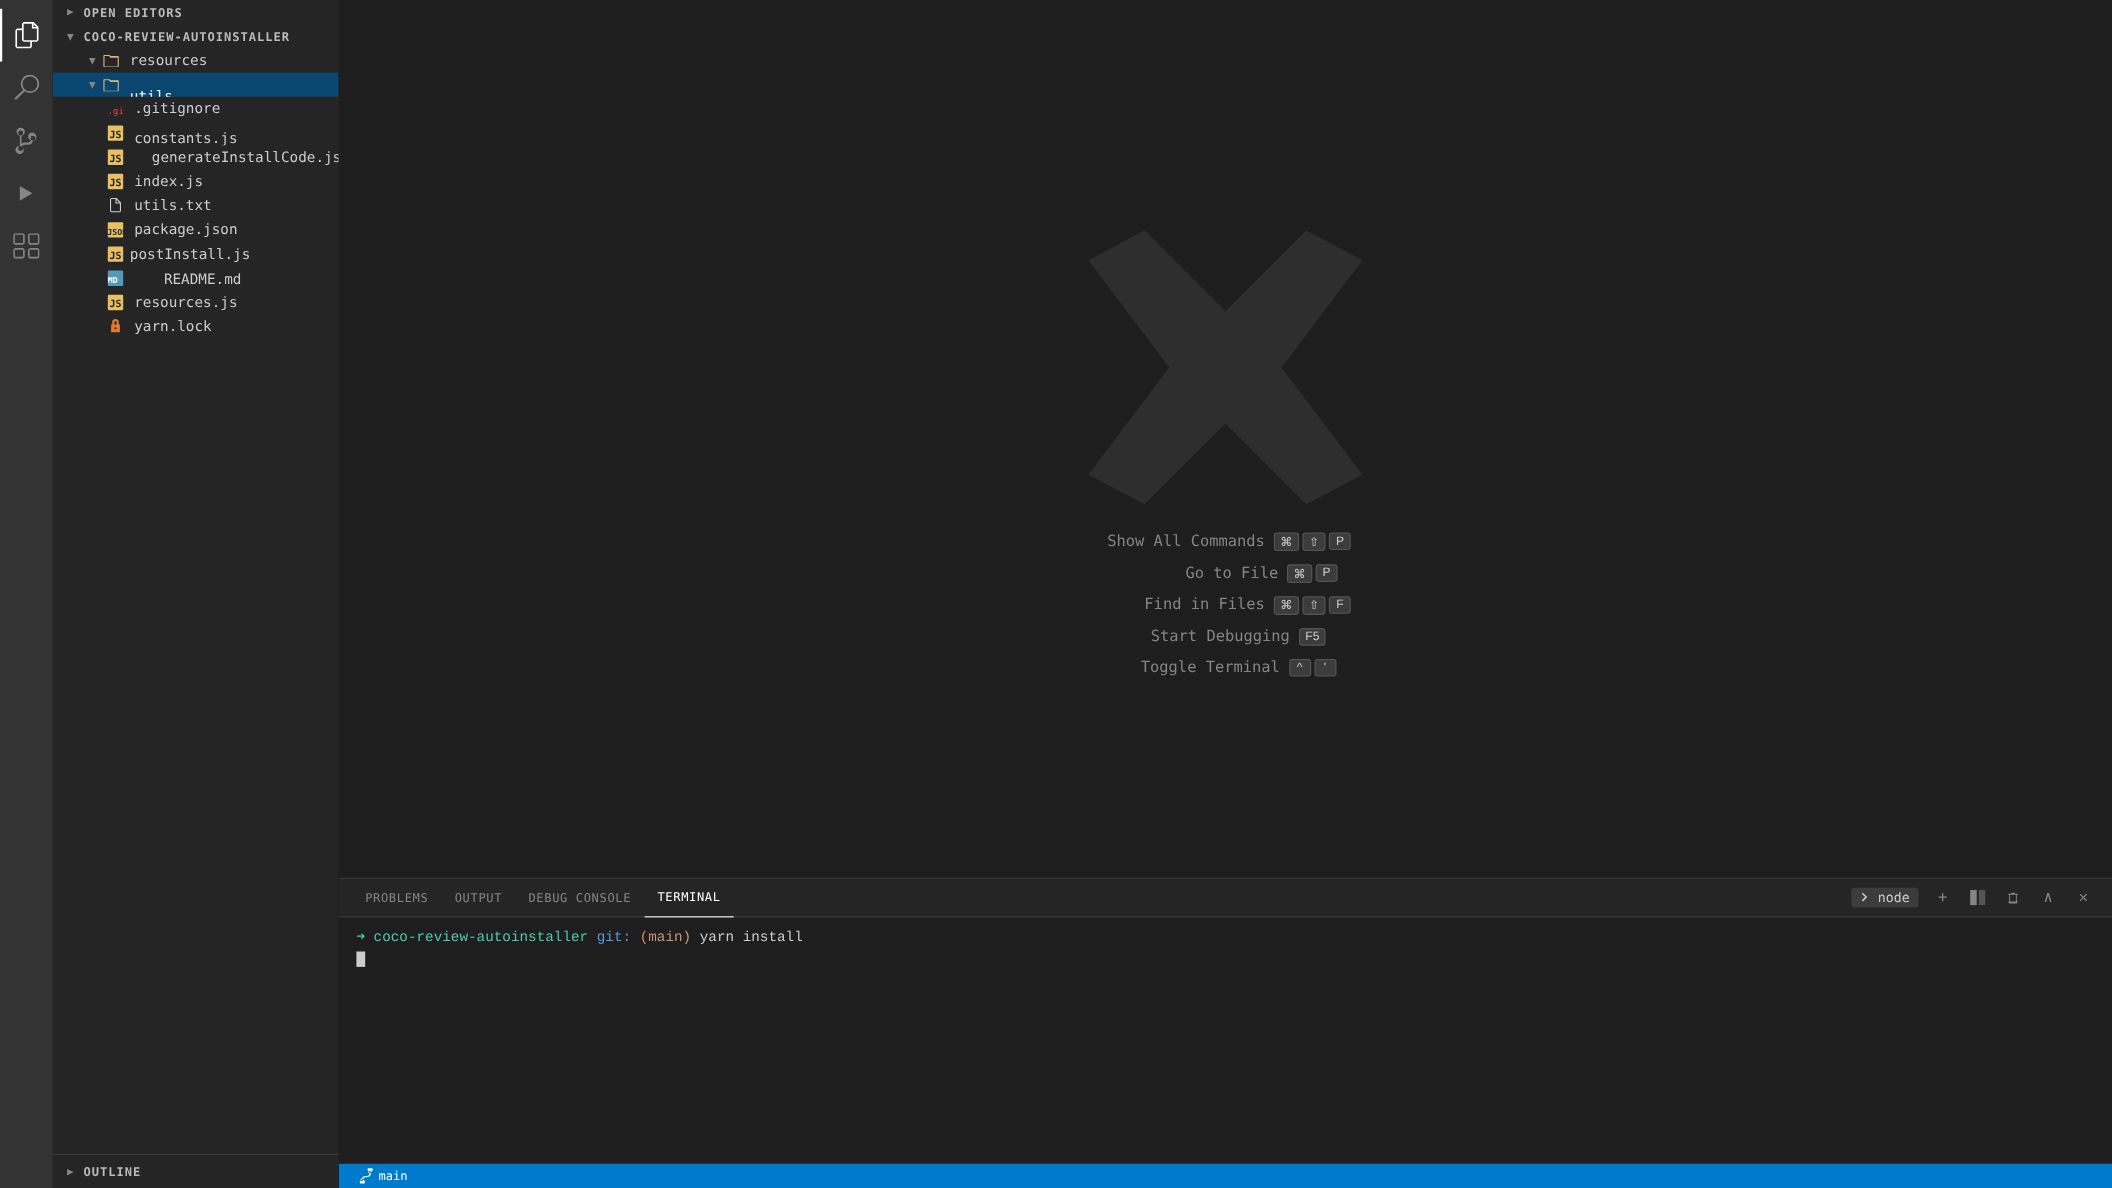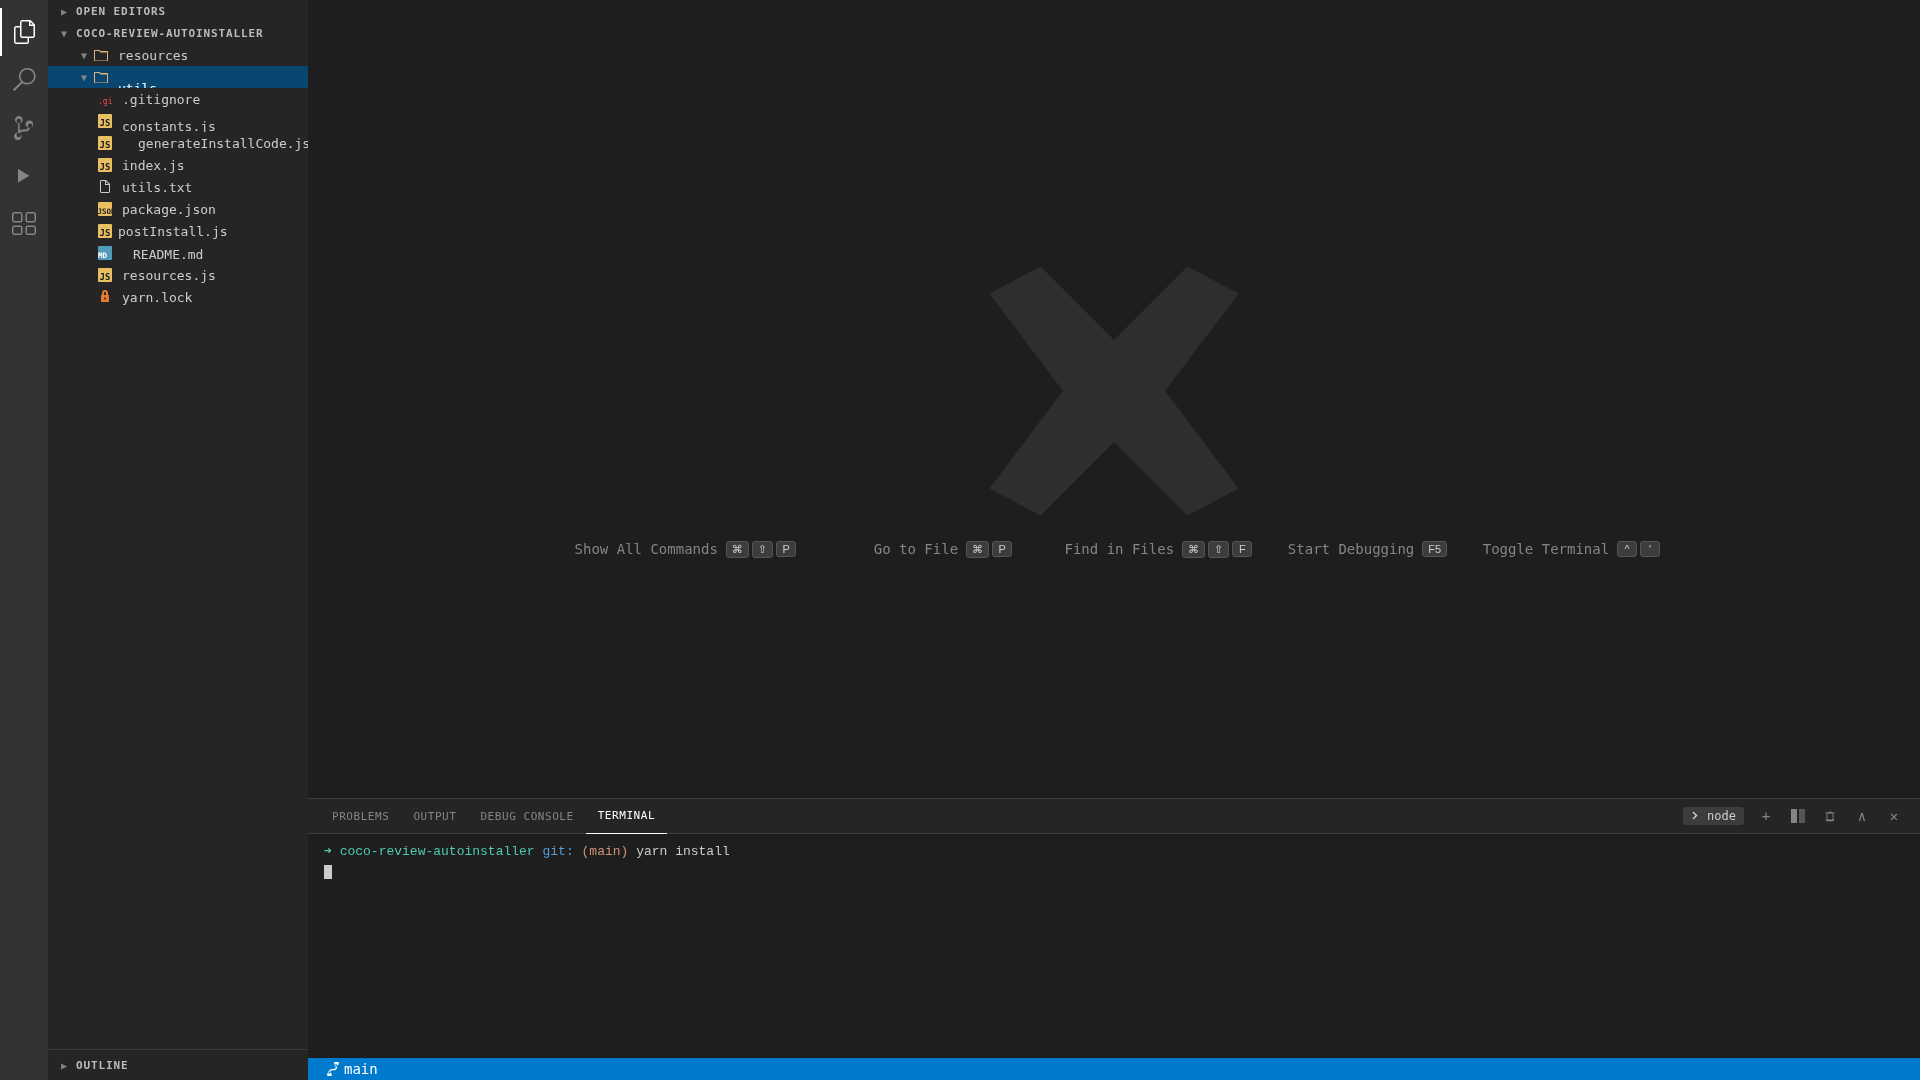--- a/index.html
+++ b/index.html
@@ -111,21 +111,21 @@
     
     .vscode-logo {
       width: 300px;
       height: 300px;
       opacity: 0.07;
     }
 
     
     .shortcuts-container {
       display: flex;
-      flex-direction: row;
+      flex-direction: column;
       gap: 12px;
     }
     .shortcut-row {
       display: flex;
       align-items: center;
       justify-content: center;
       gap: 8px;
       font-size: 14px;
       color: #858585;
     }
@@ -250,21 +250,21 @@
       vertical-align: text-bottom;
     }
 
     
     .status-bar {
       height: 22px;
       background: #007acc;
       display: flex;
       align-items: center;
       padding: 0 12px;
-      font-size: 14px;
+      font-size: 11px;
       color: #ffffff;
       flex-shrink: 0;
     }
     .status-item {
       display: flex;
       align-items: center;
       gap: 4px;
       padding: 0 6px;
       height: 22px;
       cursor: pointer;
@@ -400,21 +400,21 @@
         </span>
         <span style="margin-left: 0;">postInstall.js</span>
       </div>
       <div class="sidebar-item" style="padding-left: 48px; align-items: flex-end;">
         <span class="icon md-icon">
           <svg width="16" height="16" viewBox="0 0 16 16" fill="#519aba">
             <rect x="1" y="1" width="14" height="14" rx="1"></rect>
             <text x="1" y="12.5" font-size="7.5" fill="white" font-family="monospace" font-weight="bold">MD</text>
           </svg>
         </span>
-        <span style="margin-left: 0; padding-left: 15px;">README.md</span>
+        <span style="margin-left: 16px; padding-left: 15px;">README.md</span>
       </div>
       <div class="sidebar-item" style="padding-left: 48px;">
         <span class="icon js-icon">
           <svg width="16" height="16" viewBox="0 0 16 16" fill="#e8c061">
             <rect x="1" y="1" width="14" height="14" rx="1"></rect>
             <text x="2.5" y="12.5" font-size="9" fill="#1e1e1e" font-family="monospace" font-weight="bold">JS</text>
           </svg>
         </span>
         <span style="margin-left: 4px;">resources.js</span>
       </div>

